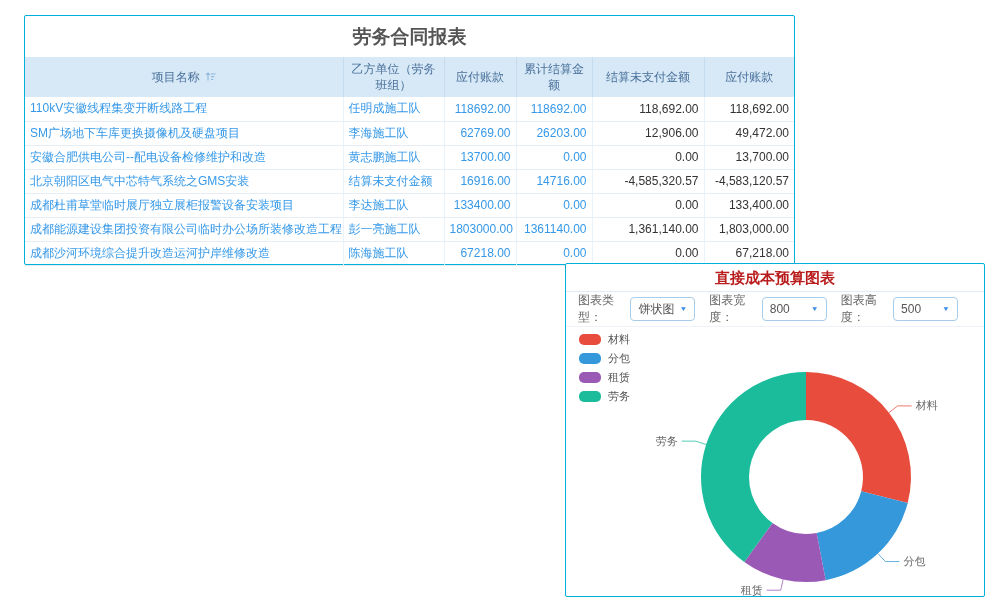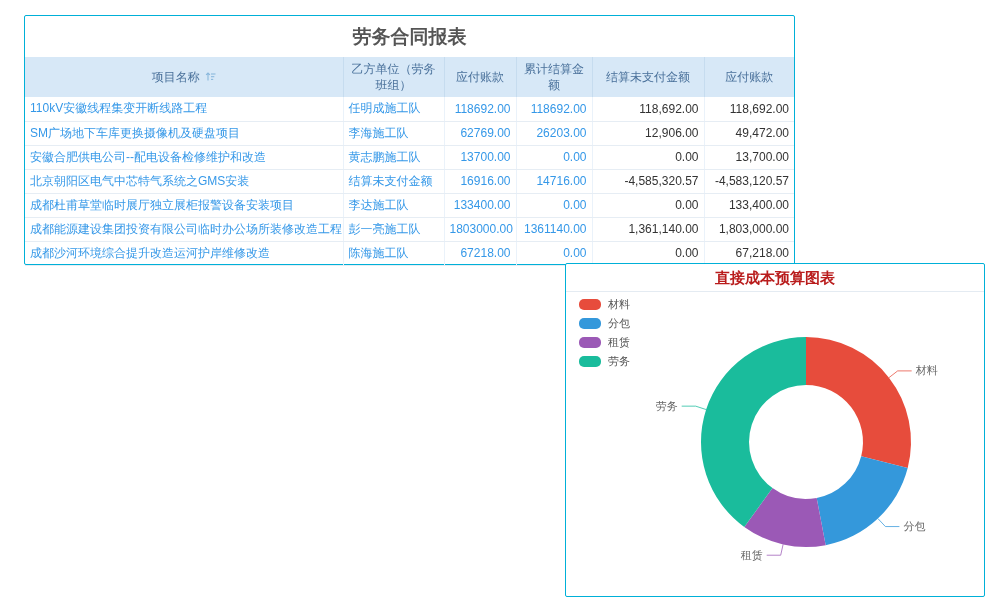--- a/index.html
+++ b/index.html
@@ -130,20 +130,37 @@
             <td class="col-4">0.00</td>
             <td class="col-5">67,218.00</td>
           </tr>
         </tbody>
     </table>
   </div>
 
   <div class="chart-panel">
     <div class="chart-title">直接成本预算图表</div>
 
+    <div class="chart-controls">
+      <span class="control-label">图表类型：</span>
+      <div class="select-box">
+        <span class="select-value">饼状图</span>
+        <span class="caret">▼</span>
+      </div>
+      <span class="control-label">图表宽度：</span>
+      <div class="select-box">
+        <span class="select-value">800</span>
+        <span class="caret">▼</span>
+      </div>
+      <span class="control-label">图表高度：</span>
+      <div class="select-box">
+        <span class="select-value">500</span>
+        <span class="caret">▼</span>
+      </div>
+    </div>
 
     <div class="chart-area">
       <div class="legend" id="chart-legend">
           <div class="legend-item">
             <span class="legend-marker" style="background: rgb(231, 76, 60);"></span>
             <span class="legend-label">材料</span>
           </div>
           <div class="legend-item">
             <span class="legend-marker" style="background: rgb(52, 152, 219);"></span>
             <span class="legend-label">分包</span>

